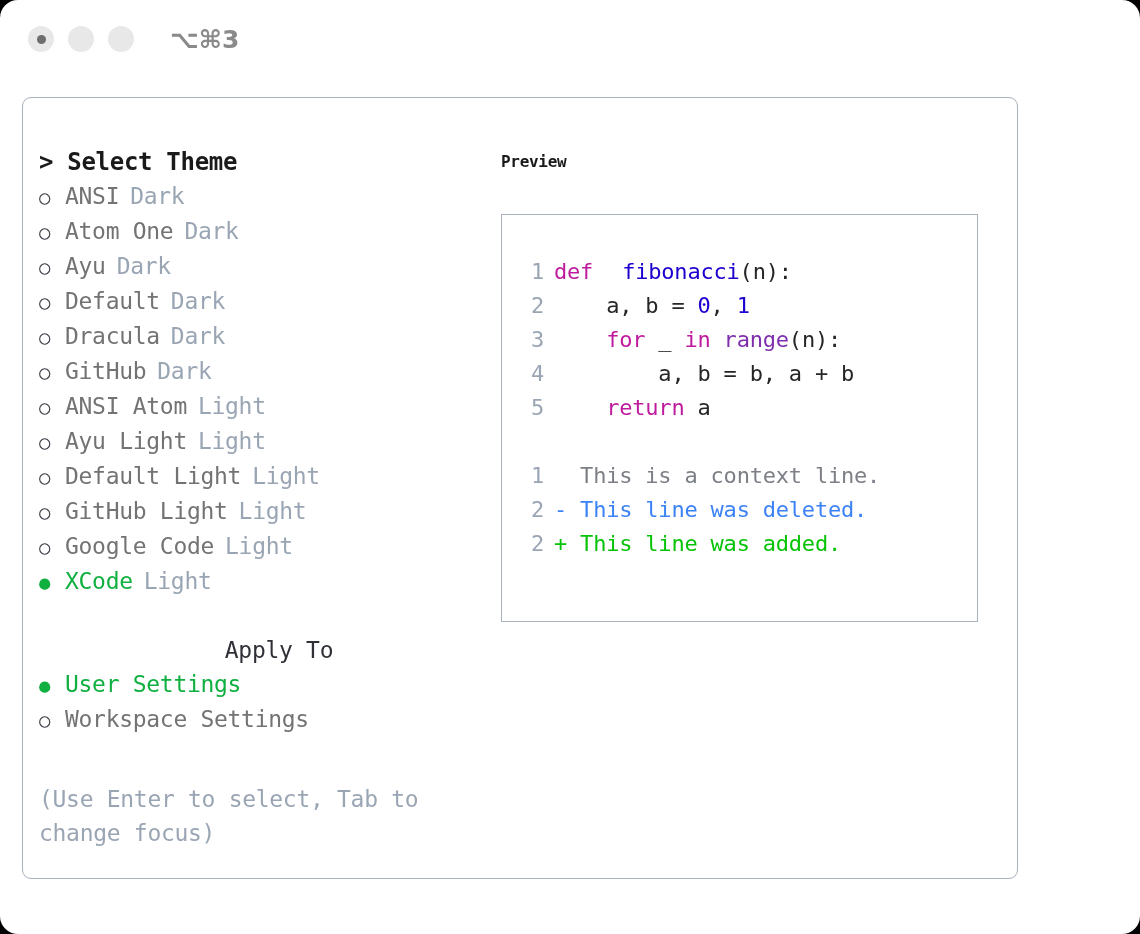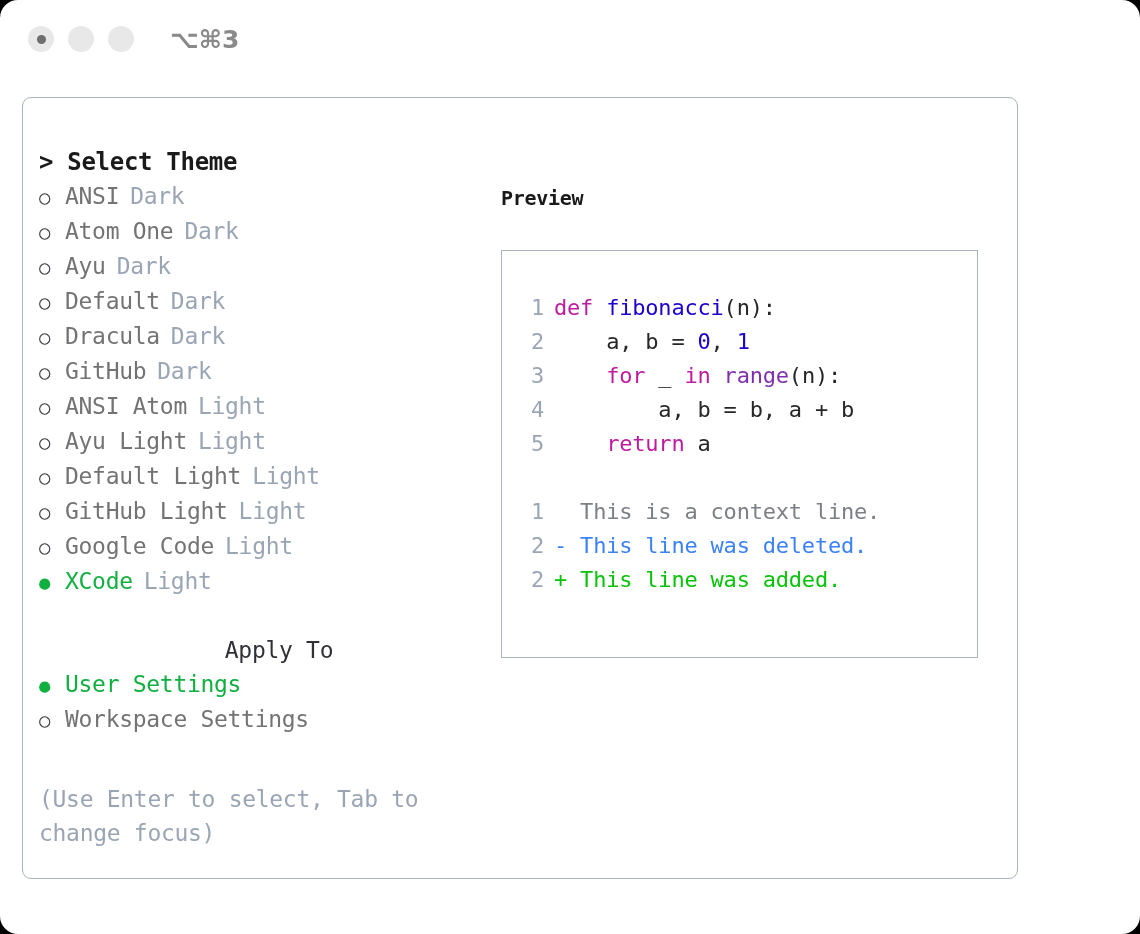--- a/index.html
+++ b/index.html
@@ -152,27 +152,26 @@
     margin-top: 45px;
     font-size: 23px;
     line-height: 34px;
     color: #9aa5b4;
     width: 400px;
     letter-spacing: -0.3px;
   }
 
   
   .preview-title {
-    font-size: 20px;
+    font-size: 16px;
     font-weight: 700;
     color: #1a1a1a;
     line-height: 34px;
     letter-spacing: -0.3px;
     padding-left: 0px;
-    margin-top: 36px;
   }
   .code-box {
     margin-top: 35px;
     width: 477px;
     height: 408px;
     border: 1.6px solid #aab2c0;
     box-sizing: border-box;
     background: #ffffff;
     padding: 40px 0 0 0;
   }
@@ -189,21 +188,21 @@
     width: 26px;
     flex: none;
     text-align: right;
     color: #9aa5b4;
     margin-right: 10px;
   }
   .code-text { color: #262626; }
   .blank-line { height: 34px; }
 
   .tok-kw   { color: #bf1b9e; }
-  .tok-fn   { color: #1c00cf; }
+  .tok-fn   { color: #1c00cf; margin-left: 16px; }
   .tok-num  { color: #1c00cf; }
   .tok-call { color: #7f2fad; }
   .tok-pl   { color: #262626; }
   .tok-ctx  { color: #7c7f86; }
   .tok-del  { color: #3b82f6; }
   .tok-add  { color: #07c307; }
 </style>
 </head>
 <body>
 

